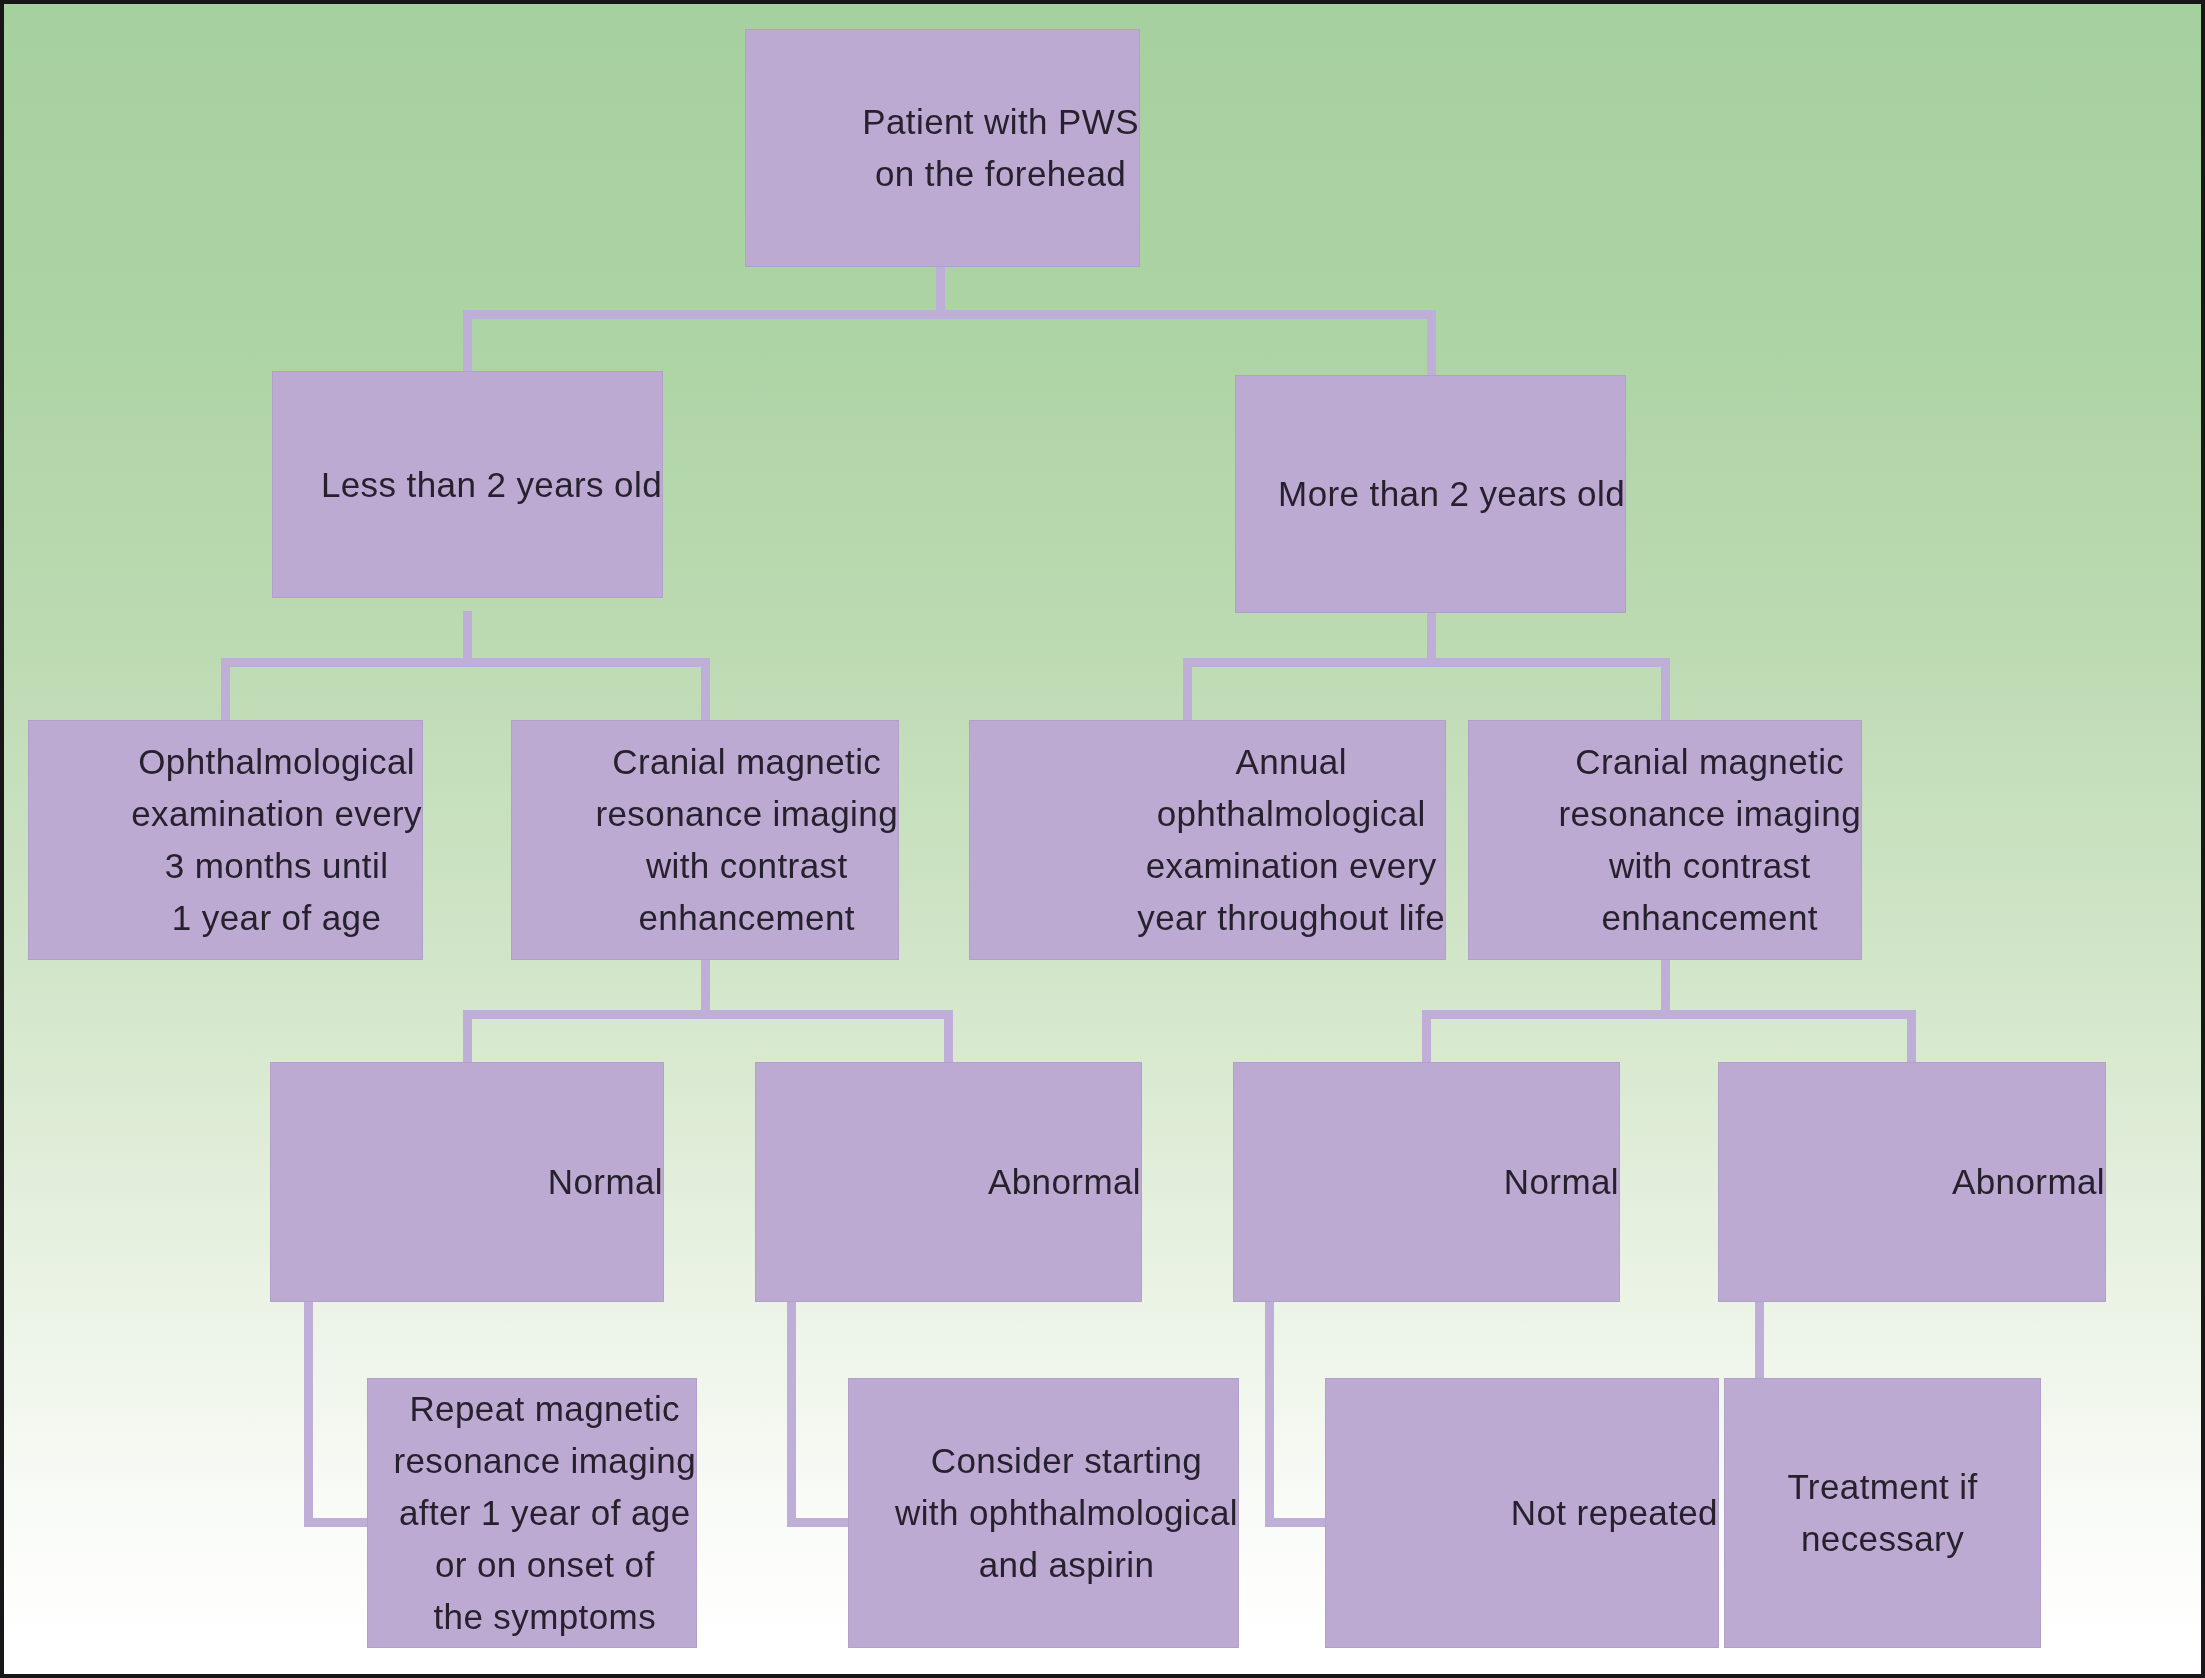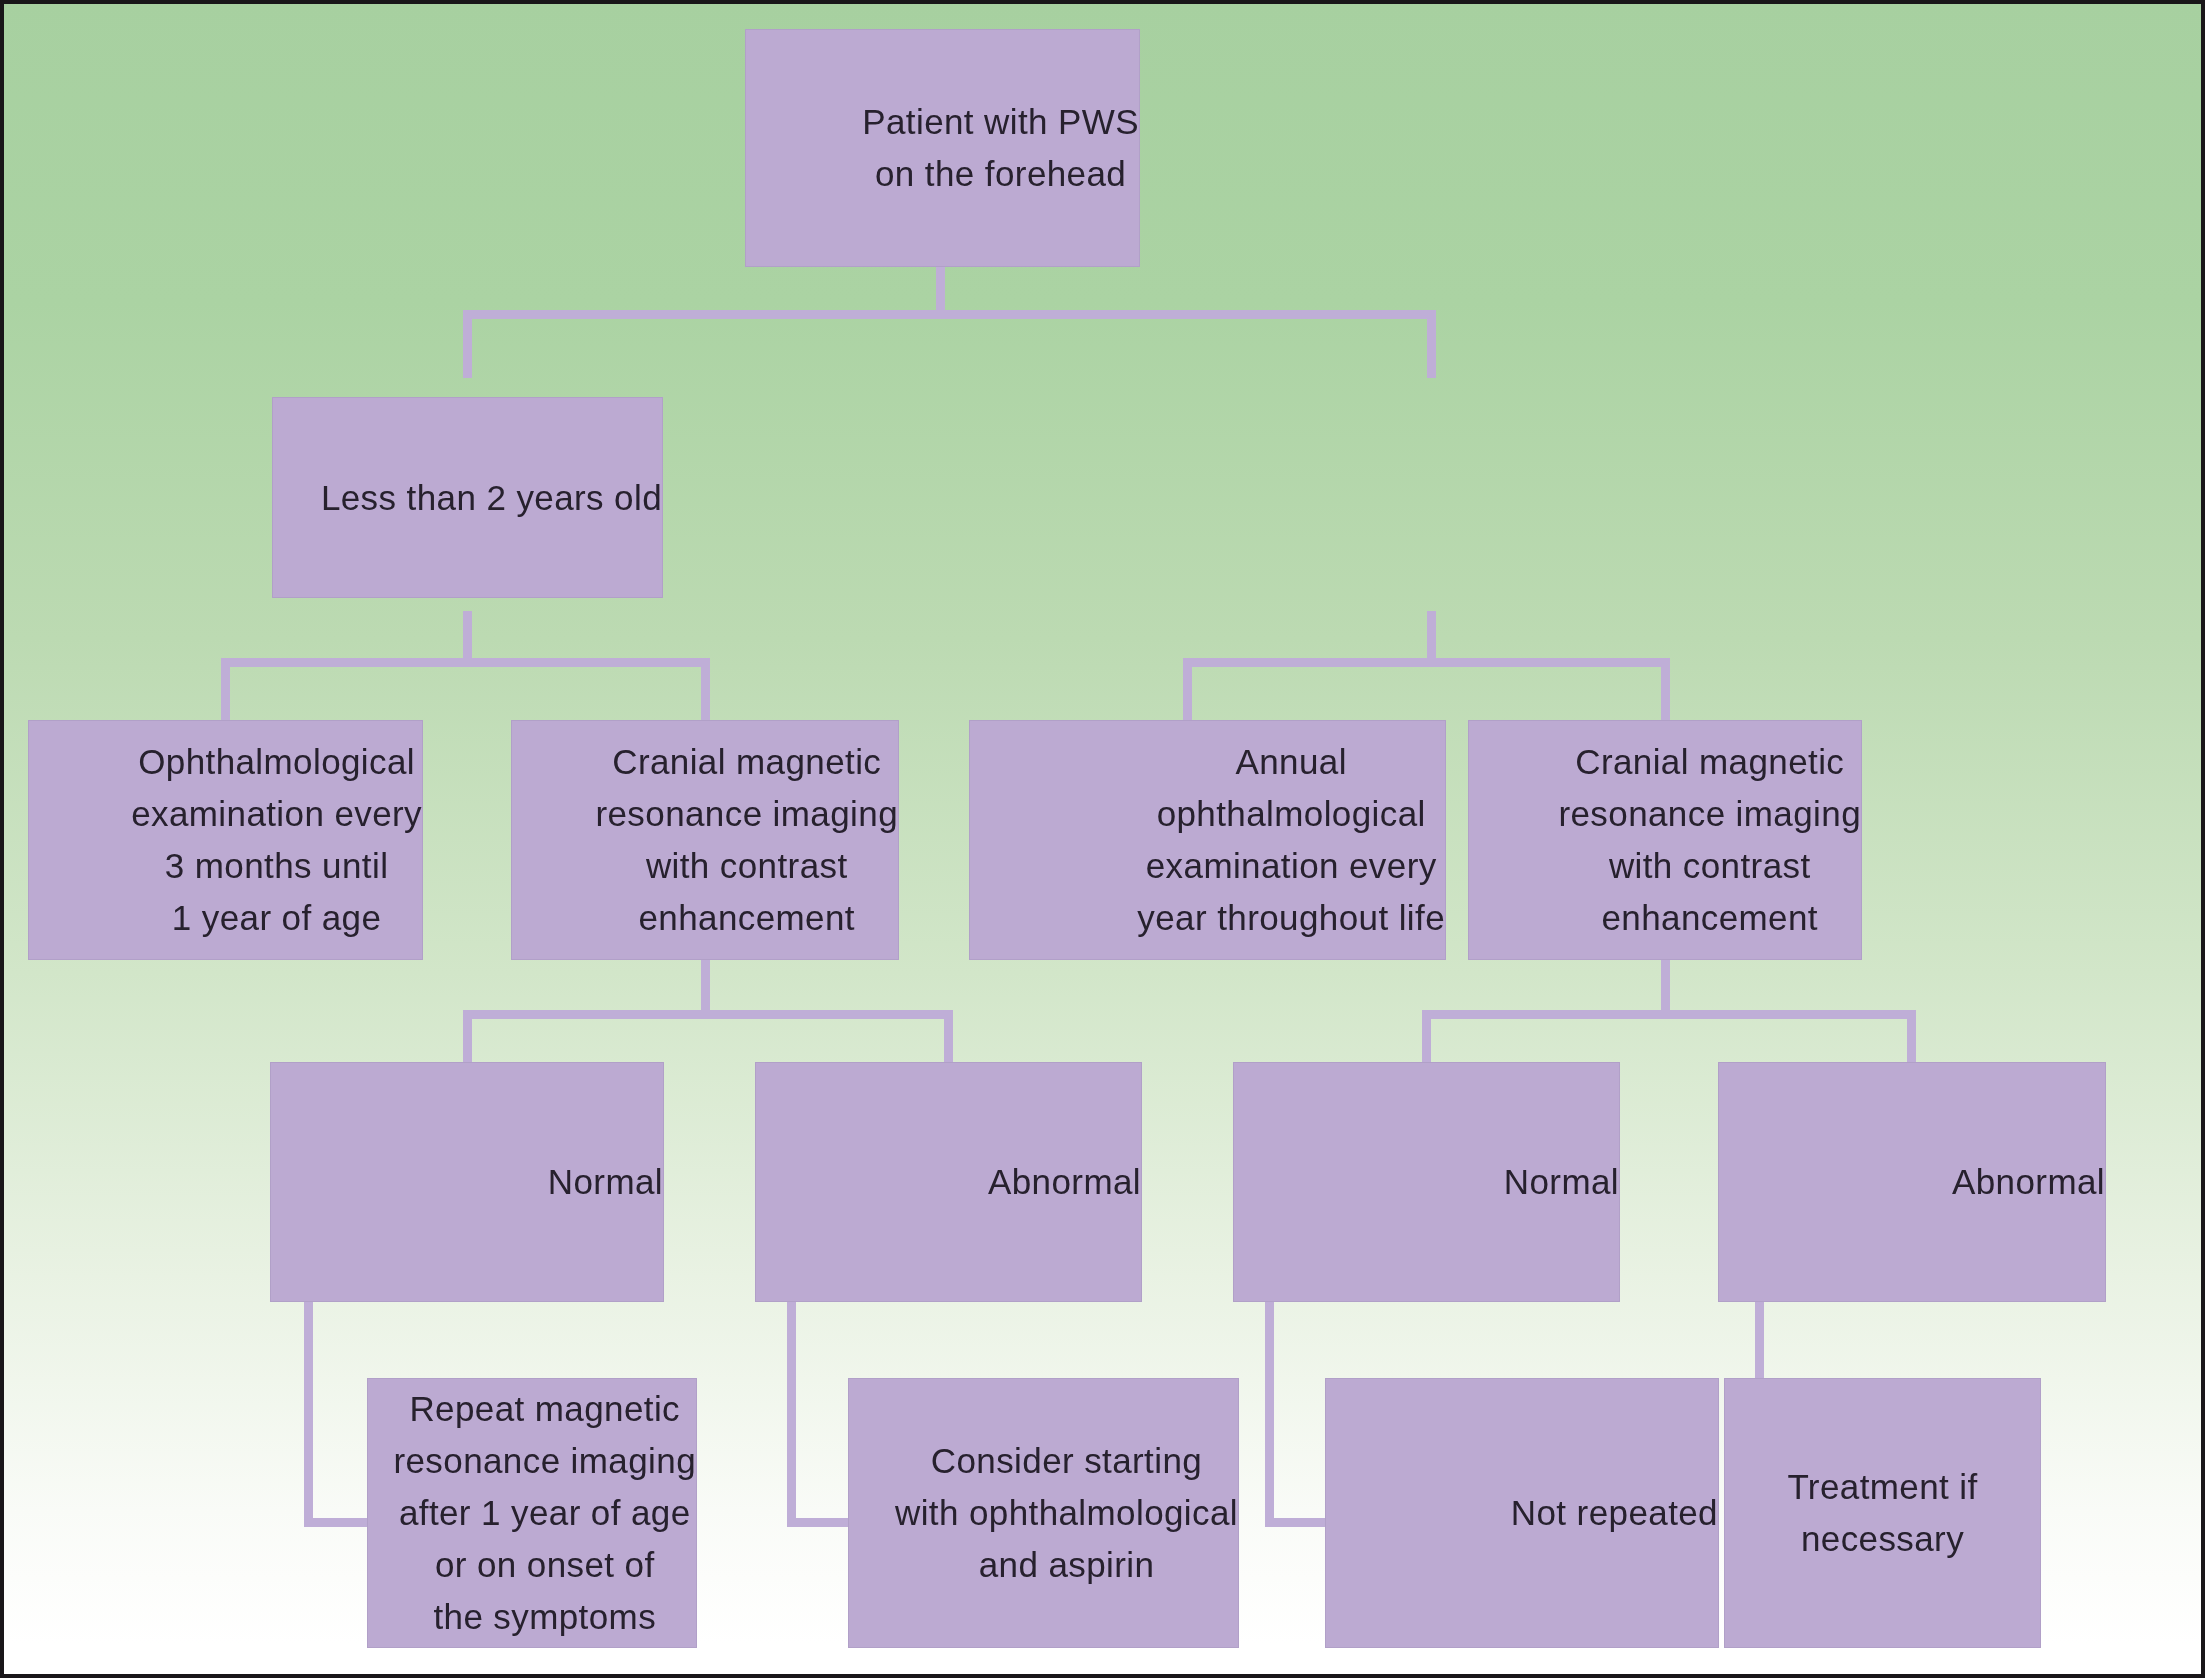--- a/index.html
+++ b/index.html
@@ -87,24 +87,27 @@
   <div class="edge" style="left:1265px;top:1518px;width:66px;height:8.7px"></div>
 
   <div class="edge" style="left:1755px;top:1301px;width:8.7px;height:225px"></div>
   <div class="edge" style="left:1755px;top:1518px;width:45px;height:8.7px"></div>
 
   <div class="node" style="left:746px;top:30px;width:393px;height:236px">
     <span class="node-label">Patient with PWS
 on the forehead</span>
   </div>
 
-  <div class="node" style="left:273px;top:398px;width:389px;height:199px">
+  <div class="node" style="left:273px;top:372px;width:389px;height:225px">
     <span class="node-label">Less than 2 years old</span>
   </div>
 
+  <div class="node" style="left:1236px;top:376px;width:389px;height:236px">
+    <span class="node-label">More than 2 years old</span>
+  </div>
 
   <div class="node" style="left:29px;top:721px;width:393px;height:238px">
     <span class="node-label">Ophthalmological
 examination every
 3 months until
 1 year of age</span>
   </div>
 
   <div class="node" style="left:512px;top:721px;width:386px;height:238px">
     <span class="node-label">Cranial magnetic

